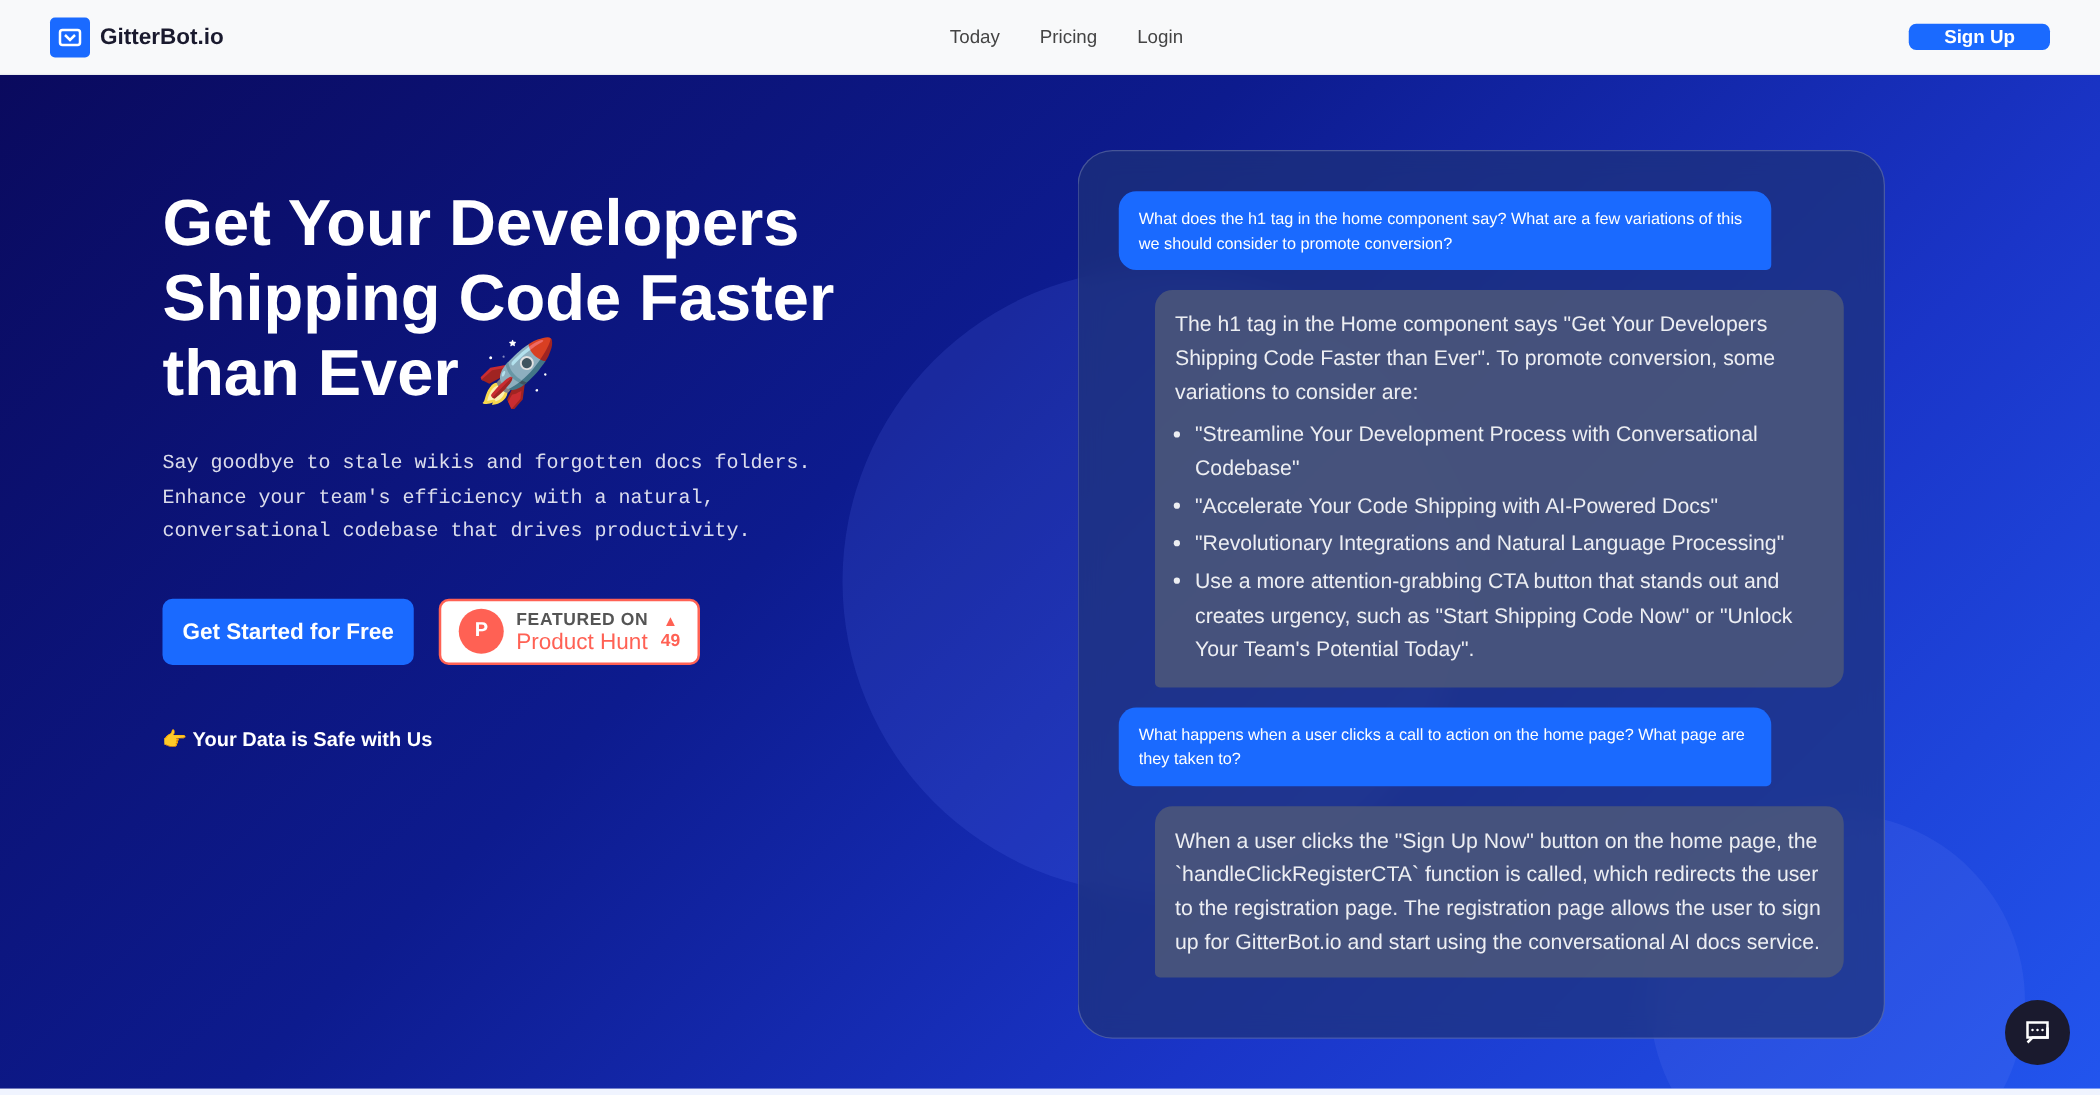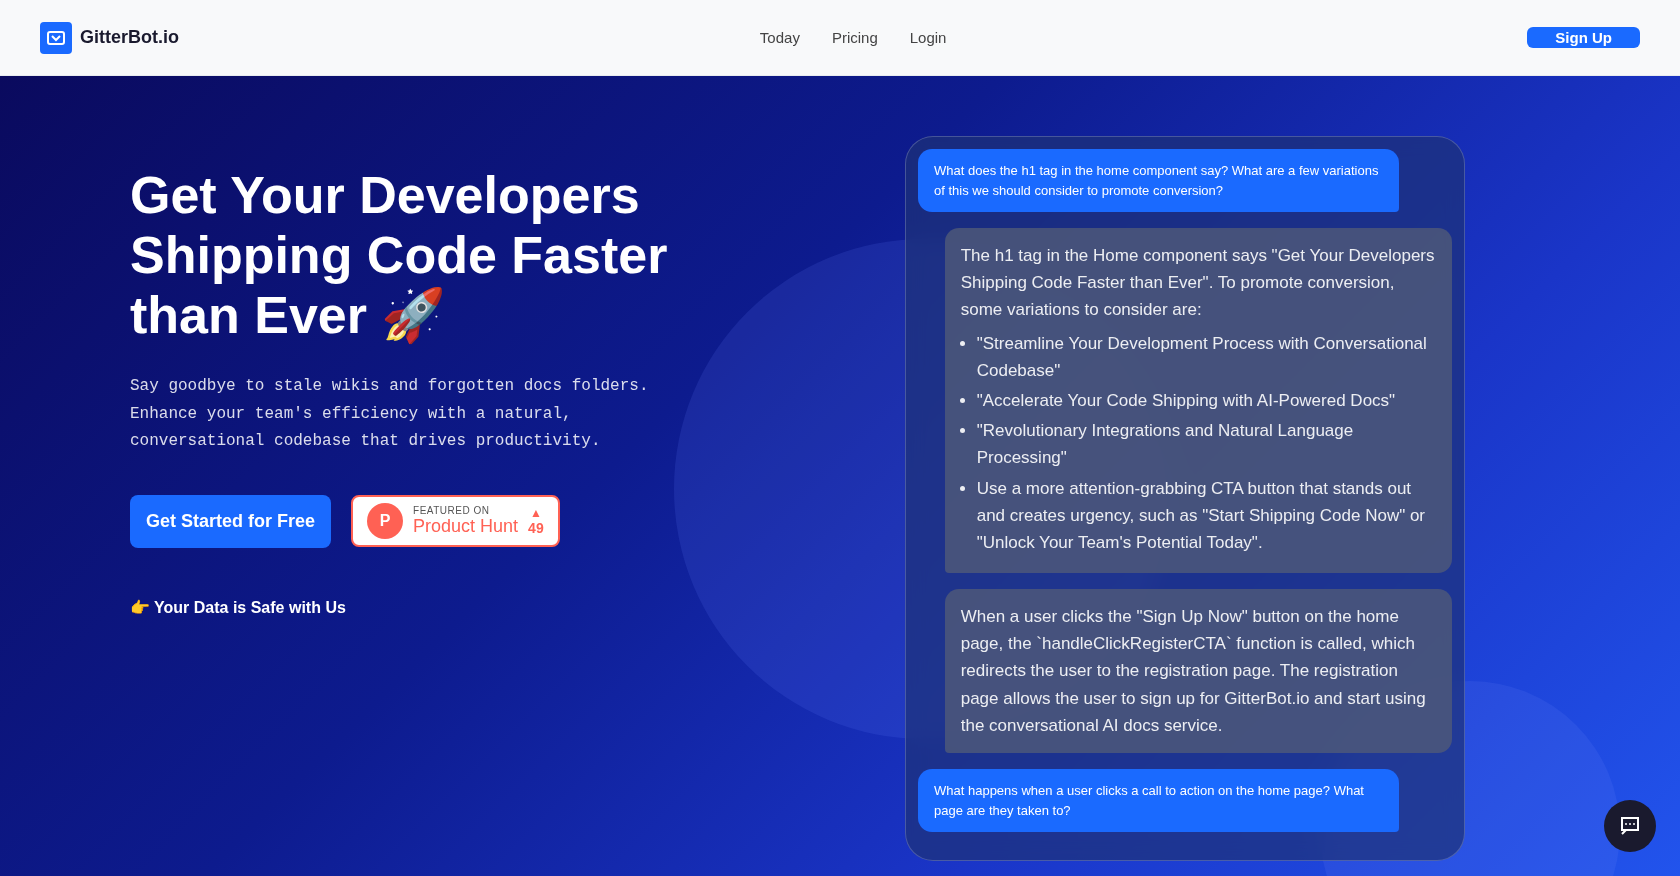--- a/index.html
+++ b/index.html
@@ -5,21 +5,21 @@
     * { margin: 0; padding: 0; box-sizing: border-box; }
     body { font-family: -apple-system, BlinkMacSystemFont, 'Segoe UI', sans-serif; overflow-x: hidden; }
 
     
     .navbar {
       background: #f8f9fa;
       display: flex;
       align-items: center;
       justify-content: space-between;
       padding: 0 40px;
-      height: 76px;
+      height: 60px;
       border-bottom: 1px solid #e9ecef;
       position: relative;
       z-index: 10;
     }
     .nav-logo {
       display: flex;
       align-items: center;
       gap: 8px;
       text-decoration: none;
     }
@@ -170,25 +170,25 @@
       justify-content: center;
       color: white;
       font-weight: bold;
       font-size: 16px;
       flex-shrink: 0;
     }
     .ph-text {
       flex: 1;
     }
     .ph-featured {
-      font-size: 10px;
+      font-size: 14px;
       color: #555;
       letter-spacing: 0.5px;
       text-transform: uppercase;
-      font-weight: 400;
+      font-weight: 700;
     }
     .ph-name {
       font-size: 18px;
       font-weight: 400;
       color: #ff6154;
     }
     .ph-votes {
       display: flex;
       flex-direction: column;
       align-items: center;
@@ -216,22 +216,22 @@
       font-family: 'Courier New', monospace;
       line-height: 1.6;
       max-width: 540px;
     }
 
     
     .chat-widget {
       background: rgba(30, 50, 120, 0.7);
       border: 1px solid rgba(255,255,255,0.2);
       border-radius: 28px;
-      padding: 12px;
-      width: 560px;
+      padding: 32px;
+      width: 646px;
       backdrop-filter: blur(10px);
     }
 
     .chat-message {
       margin-bottom: 16px;
       display: flex;
       flex-direction: column;
     }
     .chat-bubble-user {
       background: #1a6aff;
@@ -375,28 +375,28 @@
           <ul>
             <li>"Streamline Your Development Process with Conversational Codebase"</li>
             <li>"Accelerate Your Code Shipping with AI-Powered Docs"</li>
             <li>"Revolutionary Integrations and Natural Language Processing"</li>
             <li>Use a more attention-grabbing CTA button that stands out and creates urgency, such as "Start Shipping Code Now" or "Unlock Your Team's Potential Today".</li>
           </ul>
         </div>
       </div>
 
       <div class="chat-message">
+        <div class="chat-bubble-user">
+          What happens when a user clicks a call to action on the home page? What page are they taken to?
+        </div>
+      </div>
+
+      <div class="chat-message">
         <div class="chat-bubble-bot">
           When a user clicks the "Sign Up Now" button on the home page, the `handleClickRegisterCTA` function is called, which redirects the user to the registration page. The registration page allows the user to sign up for GitterBot.io and start using the conversational AI docs service.
-        </div>
-      </div>
-
-      <div class="chat-message">
-        <div class="chat-bubble-user">
-          What happens when a user clicks a call to action on the home page? What page are they taken to?
         </div>
       </div>
     </div>
   </div>
 </section>
 
 <section class="bottom-section">
   <div class="bottom-icon-block">
     <div style="display:flex; gap:8px; align-items:flex-end;">
       <div style="width:50px;height:50px;background:#00d4aa;border-radius:50% 50% 50% 0;"></div>

